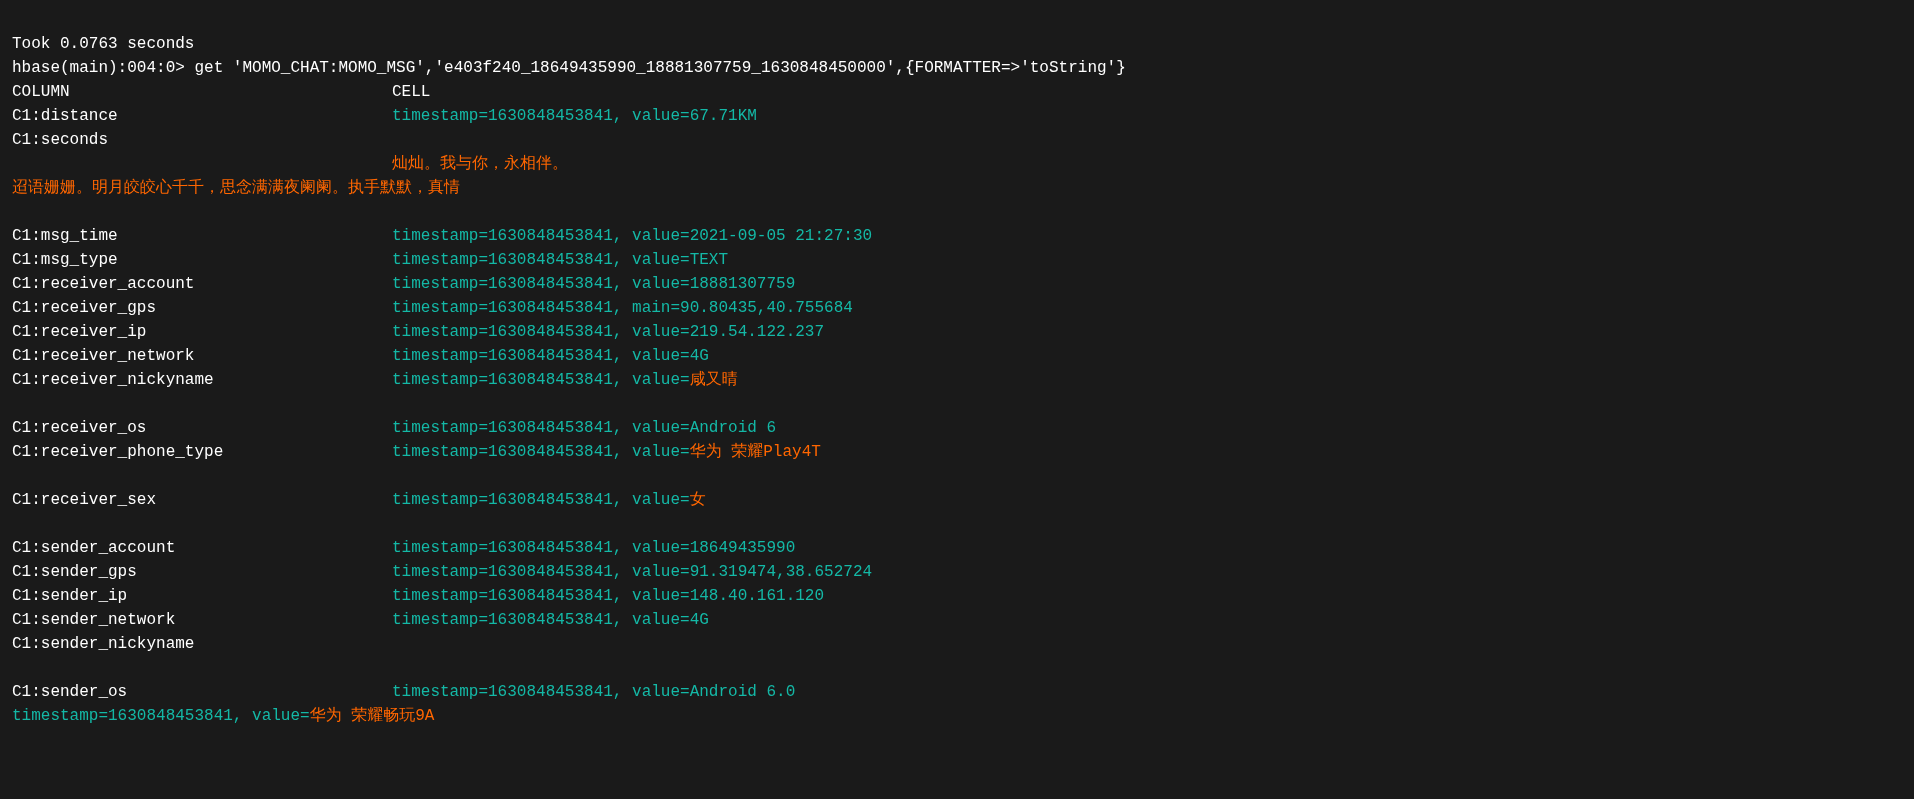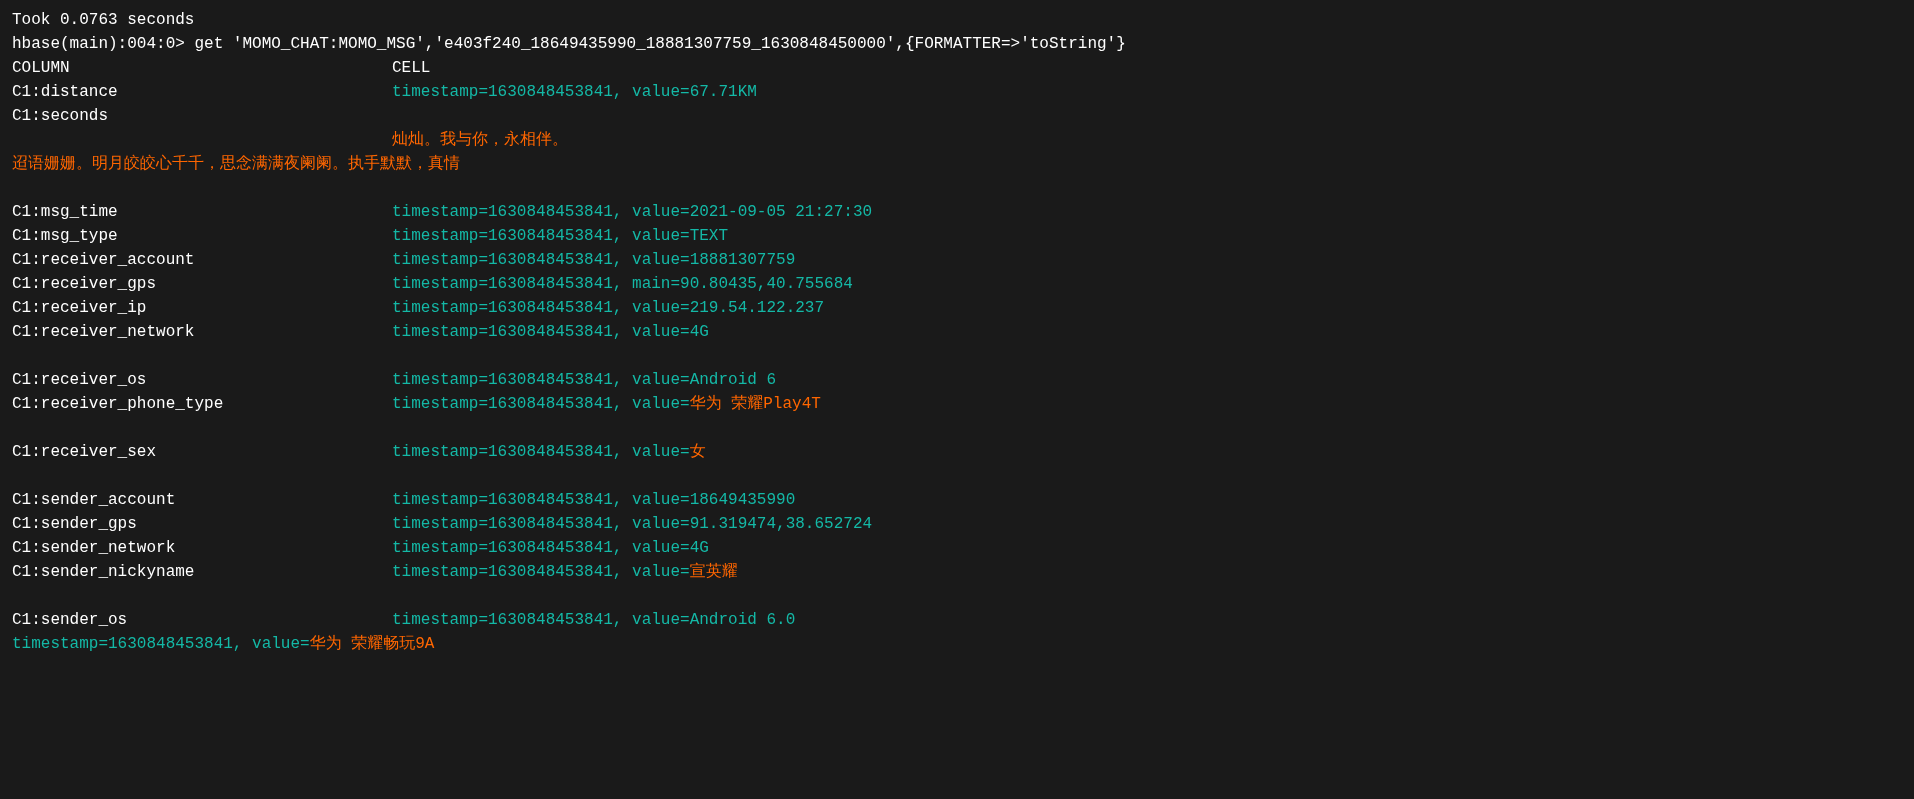--- a/index.html
+++ b/index.html
@@ -14,20 +14,21 @@
       font-family: 'Courier New', Courier, monospace;
       font-size: 16px;
       line-height: 1.5;
       padding: 8px 12px;
       min-height: 799px;
       width: 1914px;
     }
 
     .terminal {
       width: 100%;
+      margin-top: 24px;
     }
 
     .line {
       white-space: pre;
       display: block;
     }
 
     .data-row {
       display: flex;
       white-space: pre;
@@ -109,20 +110,24 @@
   <div class="data-row">
     <span class="col-name white">C1:receiver_ip</span>
     <span class="col-value blue">timestamp=1630848453841, value=219.54.122.237</span>
   </div>
 
   <div class="data-row">
     <span class="col-name white">C1:receiver_network</span>
     <span class="col-value blue">timestamp=1630848453841, value=4G</span>
   </div>
 
+  <div class="data-row">
+    <span class="col-name white">C1:receiver_nickyname</span>
+    <span class="col-value"><span class="blue">timestamp=1630848453841, value=</span><span class="orange">咸又晴</span></span>
+  </div>
 
   <div class="blank-line"></div>
 
   <div class="data-row">
     <span class="col-name white">C1:receiver_os</span>
     <span class="col-value blue">timestamp=1630848453841, value=Android 6</span>
   </div>
 
   <div class="data-row">
     <span class="col-name white">C1:receiver_phone_type</span>
@@ -141,29 +146,32 @@
   <div class="data-row">
     <span class="col-name white">C1:sender_account</span>
     <span class="col-value blue">timestamp=1630848453841, value=18649435990</span>
   </div>
 
   <div class="data-row">
     <span class="col-name white">C1:sender_gps</span>
     <span class="col-value blue">timestamp=1630848453841, value=91.319474,38.652724</span>
   </div>
 
+  <div class="data-row">
+    <span class="col-name white">C1:sender_ip</span>
+    <span class="col-value blue">timestamp=1630848453841, value=148.40.161.120</span>
+  </div>
 
   <div class="data-row">
     <span class="col-name white">C1:sender_network</span>
     <span class="col-value blue">timestamp=1630848453841, value=4G</span>
   </div>
 
   <div class="data-row">
     <span class="col-name white">C1:sender_nickyname</span>
-    <span class="col-value"><span class="blue">timestamp=1630848453841, value=</span><span class="orange">宣英耀</span></span>
   </div>
 
   <div class="blank-line"></div>
 
   <div class="data-row">
     <span class="col-name white">C1:sender_os</span>
     <span class="col-value blue">timestamp=1630848453841, value=Android 6.0</span>
   </div>
 
   <div class="data-row">

